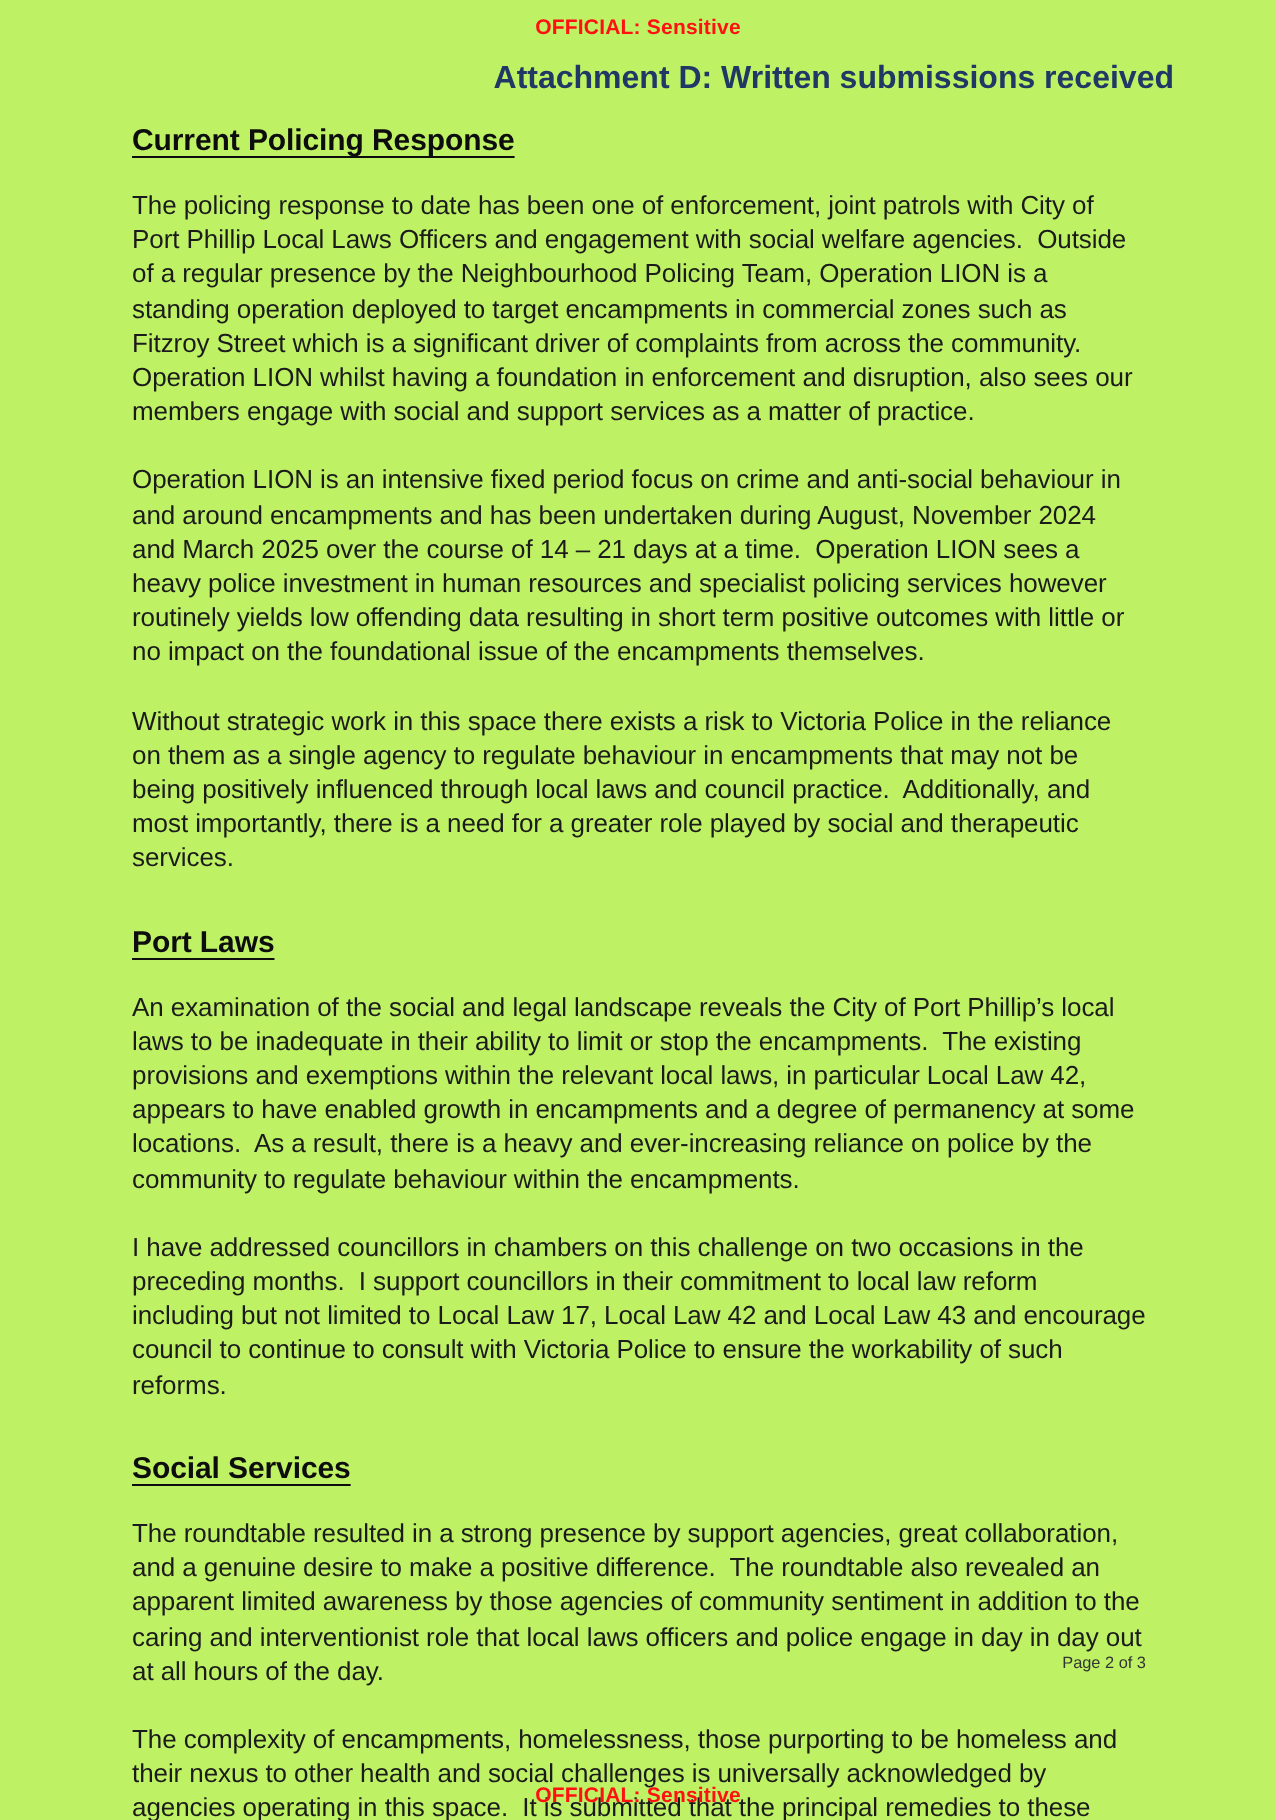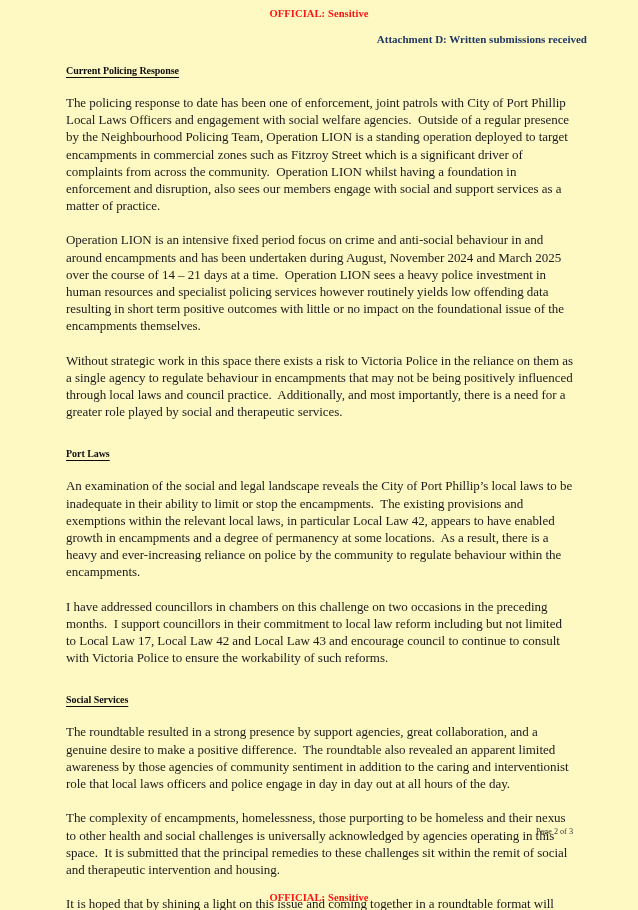--- a/index.html
+++ b/index.html
@@ -13,22 +13,21 @@
     height: 910px;
     position: relative;
     font-family: "Liberation Sans", sans-serif;
     color: #1a1a1a;
     overflow: hidden;
   }
 
   .page {
     position: absolute;
     inset: 0;
-    background: #fef9c3;
-    font-family: Liberation Serif, serif;
+    background: #bef264;
   }
 
   
   .classification-top {
     position: absolute;
     top: 8px;
     left: 0;
     width: 638px;
     text-align: center;
     font-size: 10.5px;
@@ -36,36 +35,36 @@
     color: #FF1111;
     letter-spacing: .1px;
   }
 
   .attachment-block {
     position: absolute;
     top: 31px;
     right: 51px;
     text-align: right;
     color: #1F3864;
-    font-size: 11px;
+    font-size: 16px;
     font-weight: 700;
     line-height: 17px;
   }
 
   
   .content {
     position: absolute;
     top: 63px;
     left: 66px;
     width: 507px;
   }
 
   h2.section-heading {
     margin: 0 0 16px 0;
-    font-size: 10px;
+    font-size: 15px;
     font-weight: 700;
     color: #0d0d0d;
     text-decoration: underline;
     text-underline-offset: 2.5px;
     line-height: 15px;
     letter-spacing: -.05px;
   }
   h2.section-heading.spaced-above {
     margin-top: 26px;
   }

